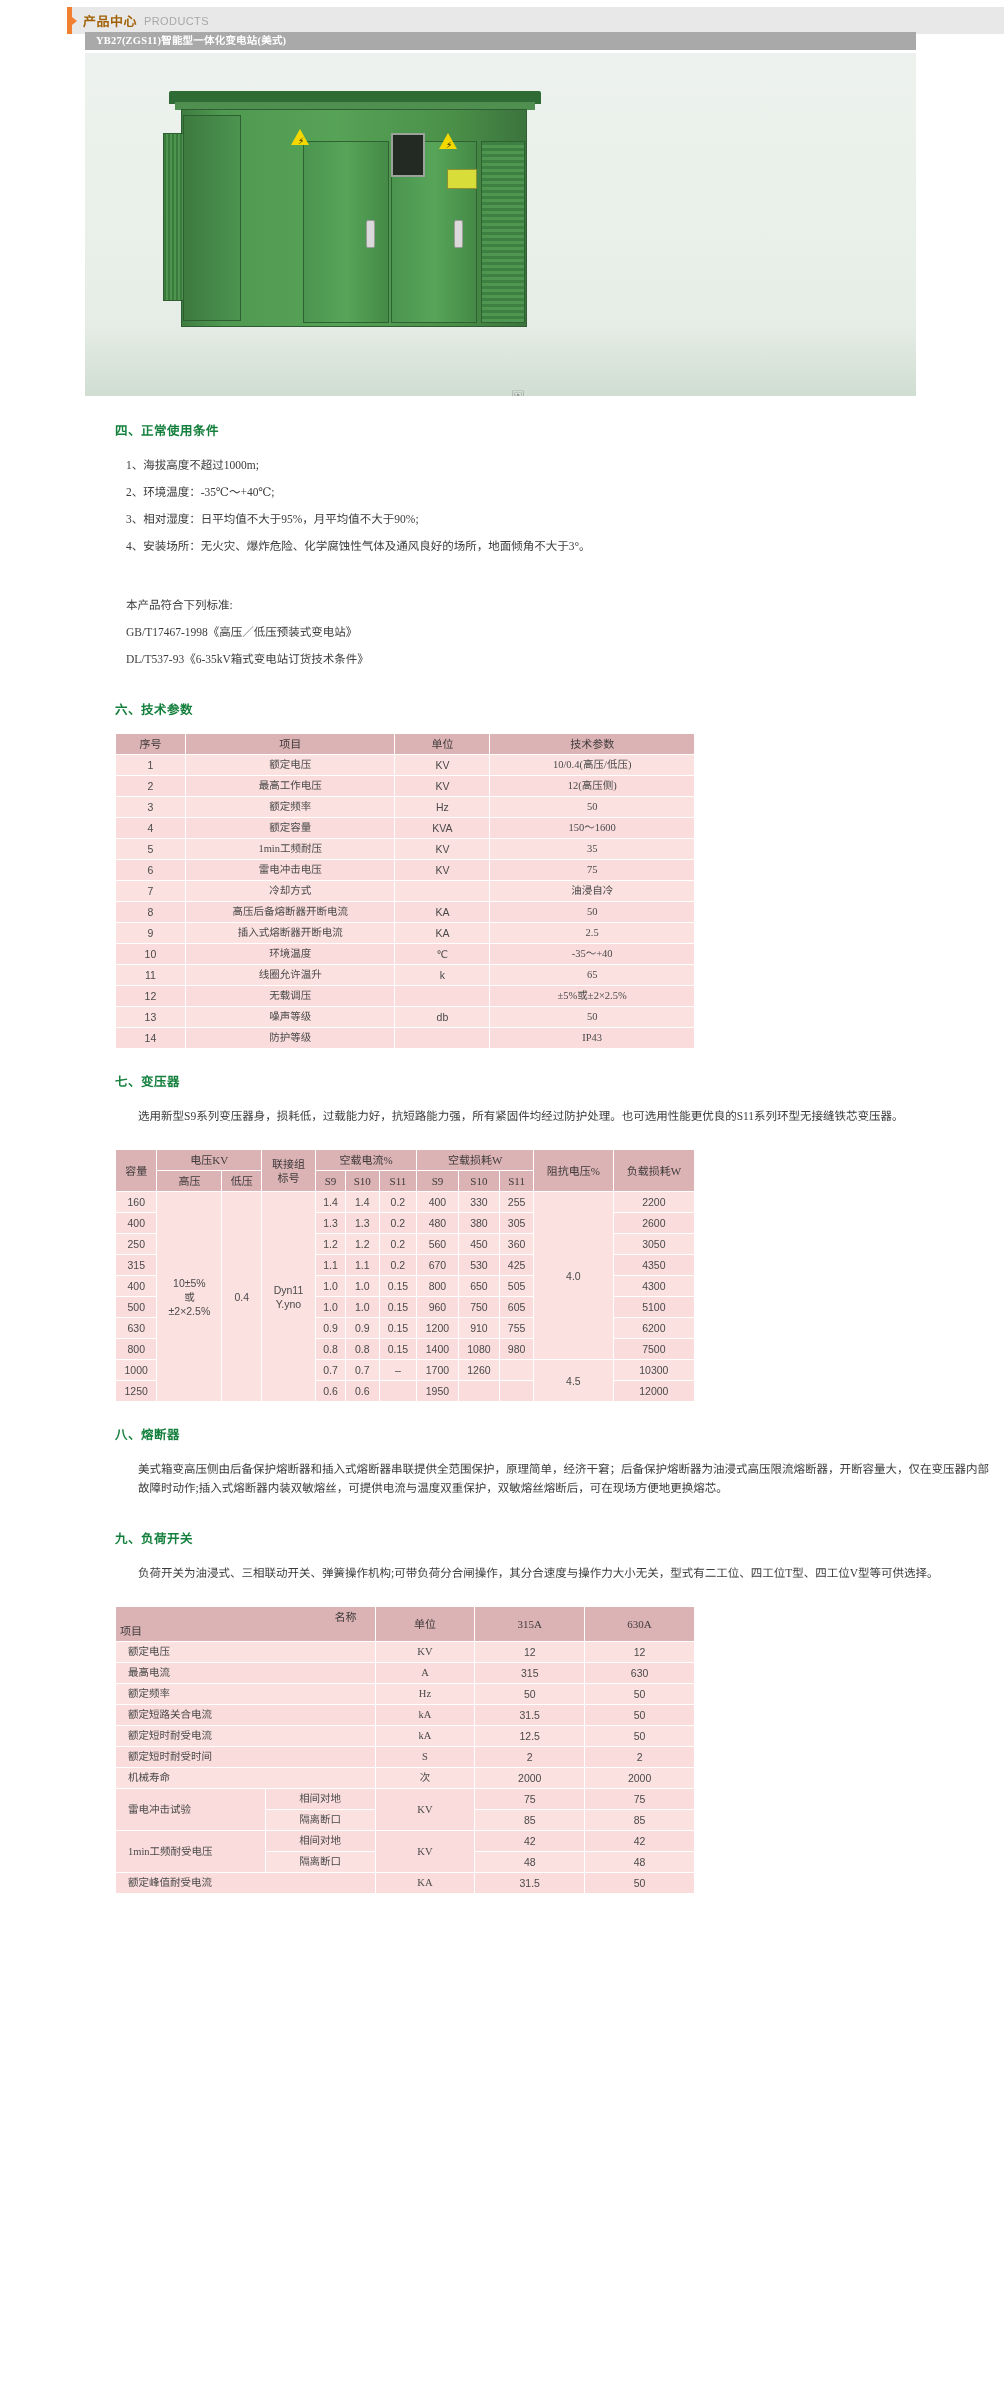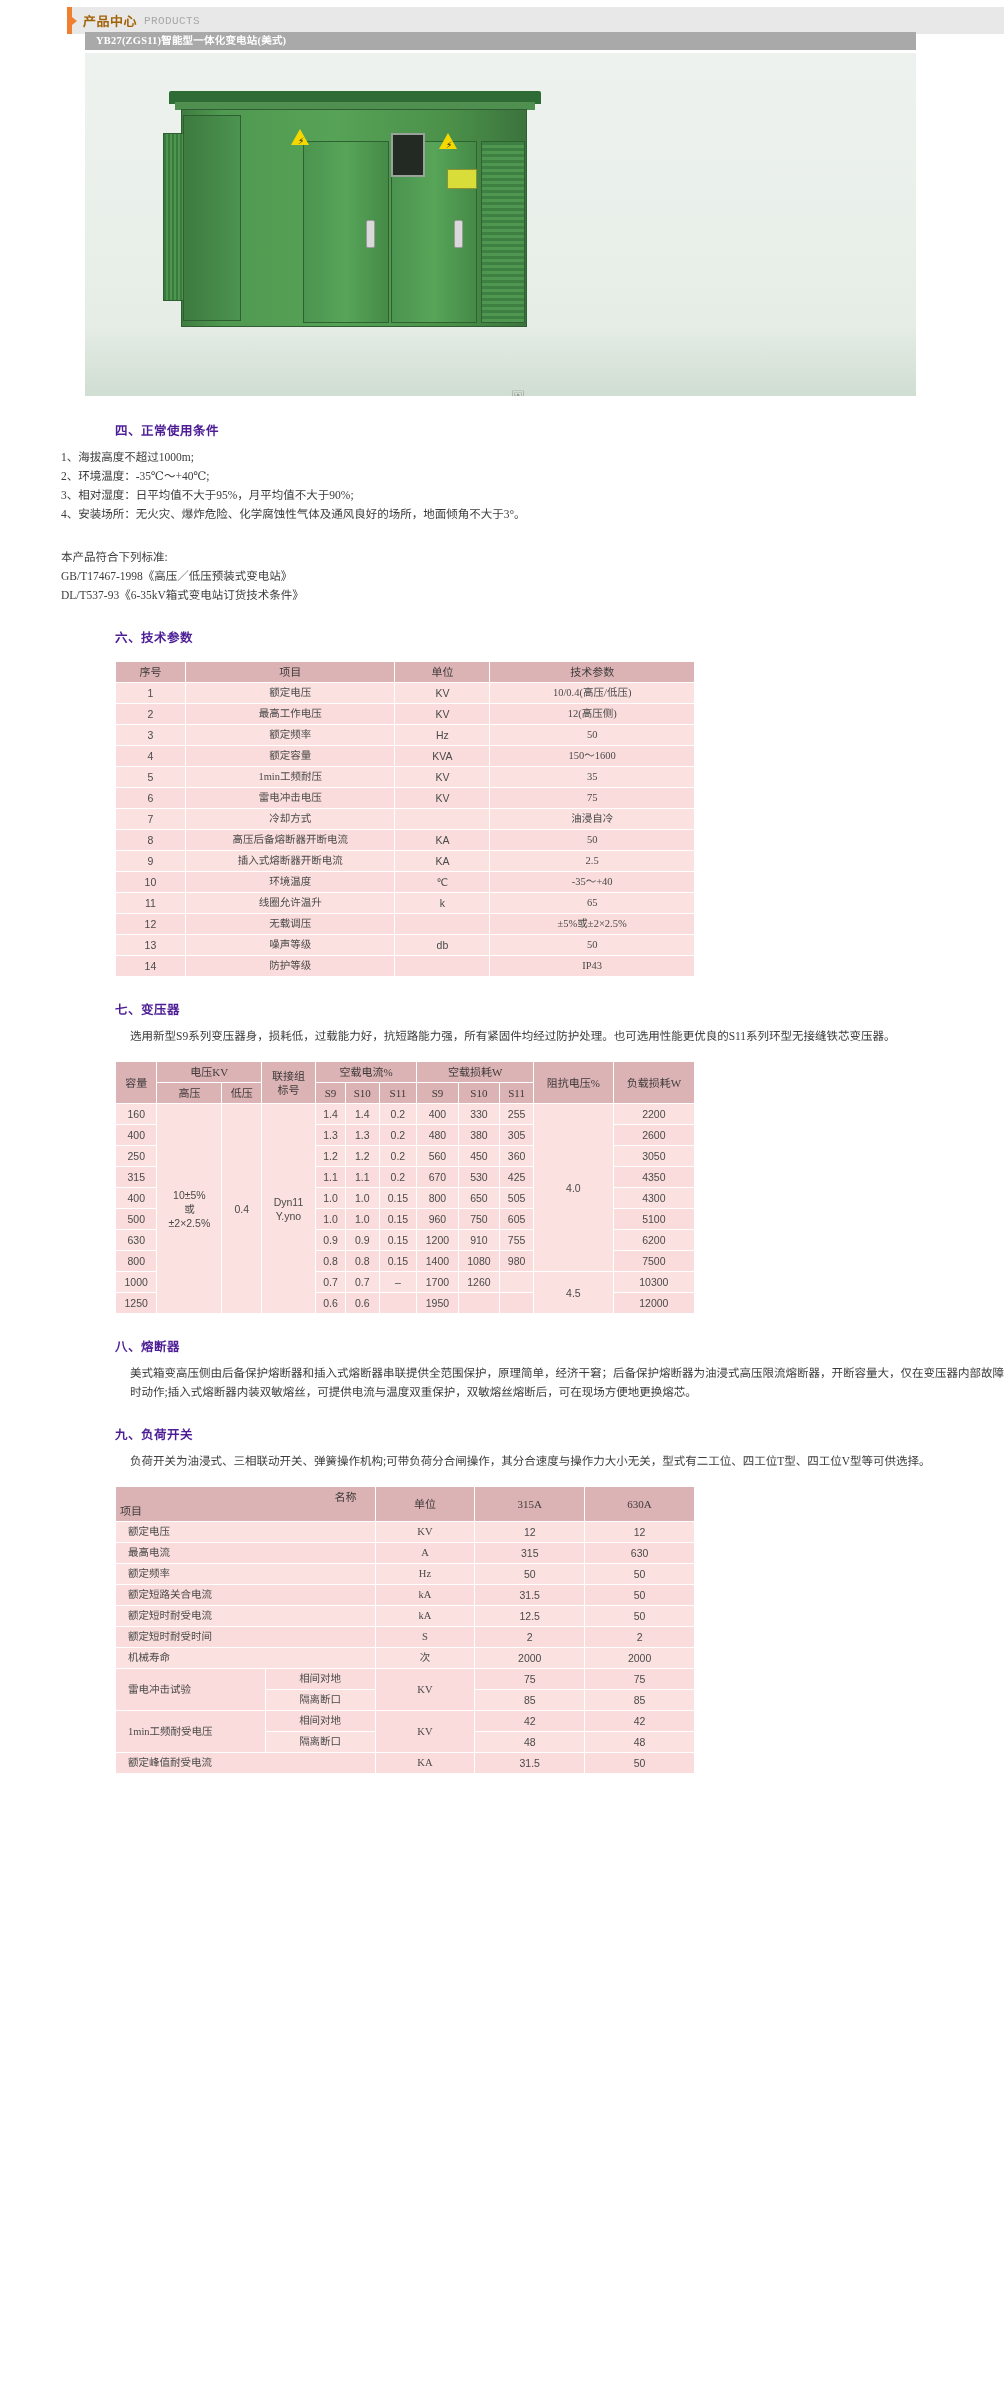--- a/index.html
+++ b/index.html
@@ -42,21 +42,21 @@
   .crumb-cn {
     color: #a16207;
     font-family: "Liberation Sans", "DejaVu Sans", sans-serif;
     font-weight: bold;
     font-size: 13px;
     margin-left: 6px;
     letter-spacing: .5px;
   }
   .crumb-en {
     color: #a8a8a8;
-    font-family: Liberation Mono, monospace;
+    font-family: Liberation Sans, sans-serif;
     font-size: 11px;
     margin-left: 7px;
     letter-spacing: .4px;
   }
 
   
   .prod-title {
     position: absolute;
     left: 85px; top: 32px;
     width: 831px; height: 18px;
@@ -164,26 +164,26 @@
 
   
   .content { position: absolute; left: 0; top: 420px; width: 1004px; }
 
   h3.sec {
     margin: 0;
     padding: 0 0 0 115px;
     font-family: "Liberation Sans", "DejaVu Sans", sans-serif;
     font-size: 12.5px;
     font-weight: bold;
-    color: #4c1d95;
+    color: #15803d;
     letter-spacing: .5px;
   }
   p.line {
-    margin: 0;
-    padding: 0 0 0 61px;
+    margin: 8px;
+    padding: 0 0 0 118px;
     font-size: 11.5px;
     line-height: 19px;
     color: #3b3b3b;
   }
   p.indent { padding-left: 130px; text-indent: 0; }
   .gap-s { height: 9px; }
   .gap-m { height: 15px; }
   .gap-l { height: 22px; }
 
   

